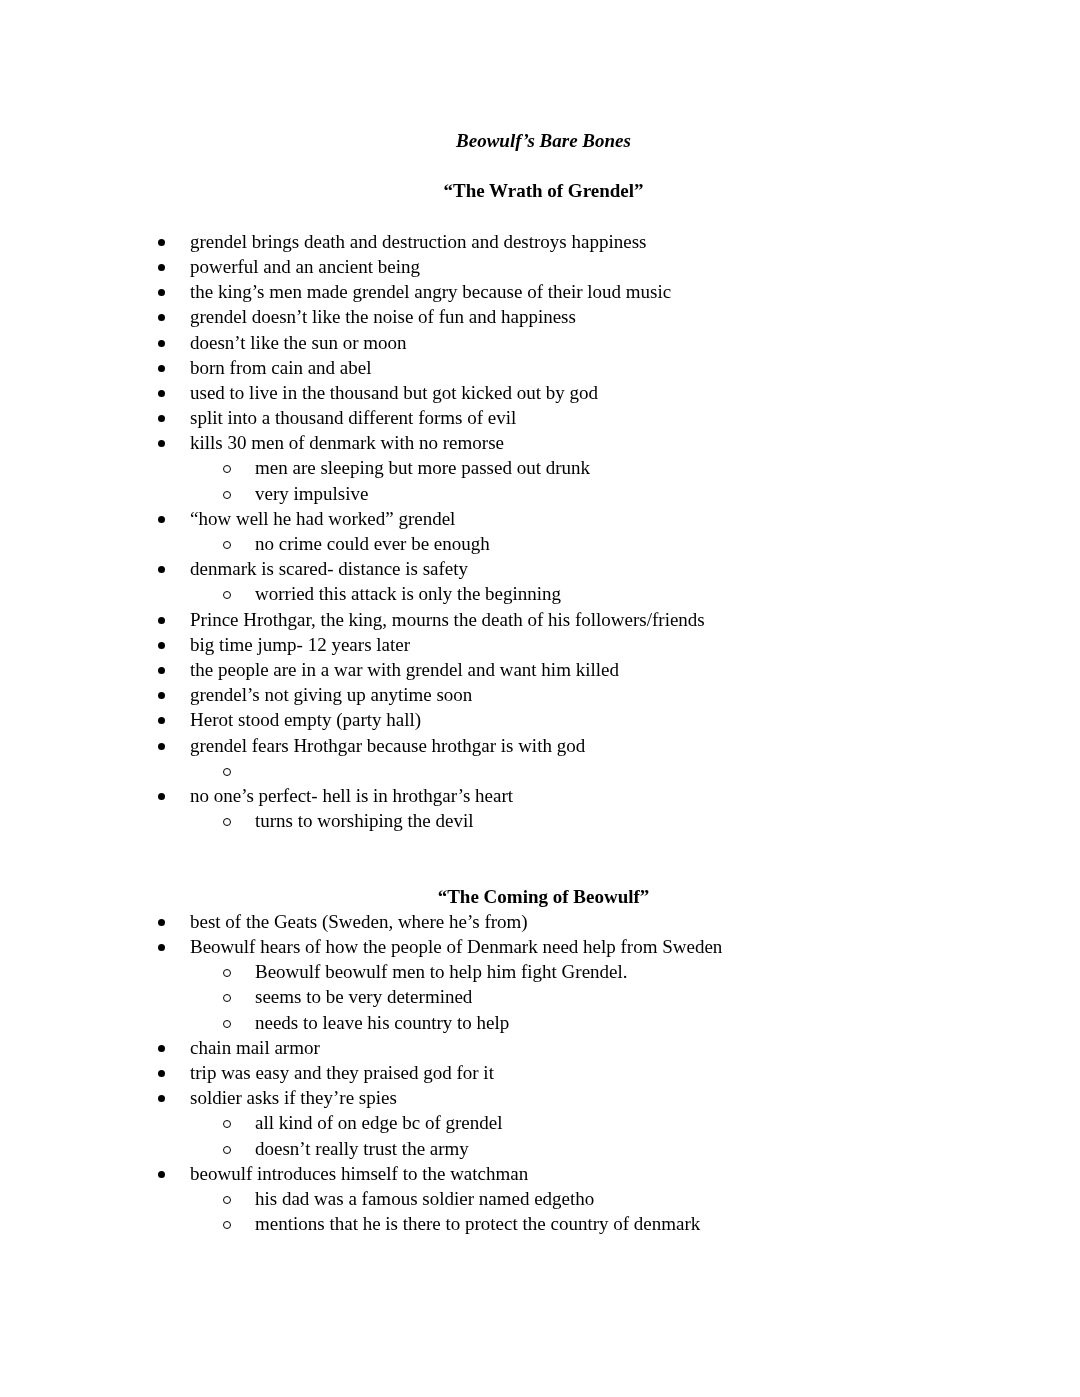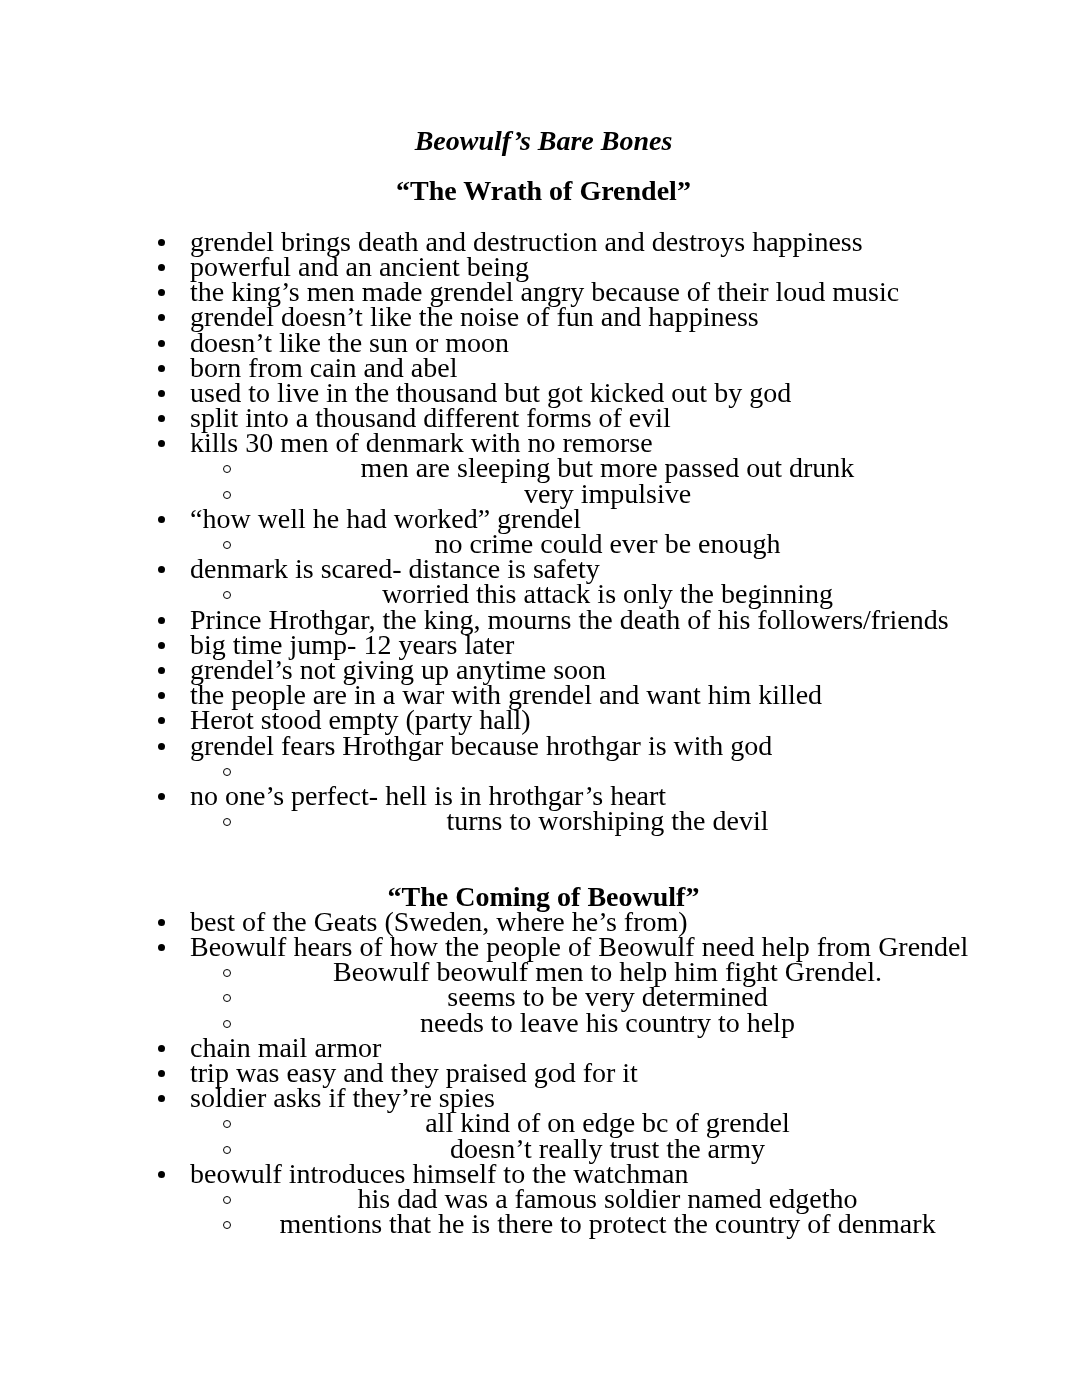--- a/index.html
+++ b/index.html
@@ -7,21 +7,21 @@
     padding: 0;
     background: #ffffff;
   }
   .page {
     position: relative;
     width: 1080px;
     height: 1397px;
     background: #ffffff;
     color: #000000;
     font-family: "Liberation Serif", "DejaVu Serif", serif;
-    font-size: 28px;
+    font-size: 19px;
     overflow: hidden;
   }
   .content {
     padding: 128px 120px 0 127px;
   }
   .line {
     height: 25.2px;
     line-height: 25.2px;
     white-space: nowrap;
   }
@@ -31,21 +31,21 @@
     font-style: italic;
   }
   .heading {
     font-weight: bold;
     text-align: center;
   }
   .li {
     position: relative;
   }
   .li.lvl1 { padding-left: 63px; }
-  .li.lvl2 { padding-left: 128px; text-align: center; }
+  .li.lvl2 { padding-left: 128px; }
   .marker {
     position: absolute;
     top: 10px;
     width: 7px;
     height: 7px;
     border-radius: 50%;
   }
   .lvl1 > .marker {
     left: 31px;
     background: #000000;
@@ -84,37 +84,37 @@
         <div class="line li lvl1"><span class="marker"></span><span class="">split into a thousand different forms of evil</span></div>
         <div class="line li lvl1"><span class="marker"></span><span class="">kills 30 men of denmark with no remorse</span></div>
         <div class="line li lvl2"><span class="marker"></span><span class="">men are sleeping but more passed out drunk</span></div>
         <div class="line li lvl2"><span class="marker"></span><span class="">very impulsive</span></div>
         <div class="line li lvl1"><span class="marker"></span><span class="">“how well he had worked” grendel</span></div>
         <div class="line li lvl2"><span class="marker"></span><span class="">no crime could ever be enough</span></div>
         <div class="line li lvl1"><span class="marker"></span><span class="">denmark is scared- distance is safety</span></div>
         <div class="line li lvl2"><span class="marker"></span><span class="">worried this attack is only the beginning</span></div>
         <div class="line li lvl1"><span class="marker"></span><span class="">Prince Hrothgar, the king, mourns the death of his followers/friends</span></div>
         <div class="line li lvl1"><span class="marker"></span><span class="underline">big time jump- 12 years later</span></div>
+        <div class="line li lvl1"><span class="marker"></span><span class="">the people are in a war with grendel and want him killed</span></div>
         <div class="line li lvl1"><span class="marker"></span><span class="">grendel’s not giving up anytime soon</span></div>
-        <div class="line li lvl1"><span class="marker"></span><span class="">the people are in a war with grendel and want him killed</span></div>
         <div class="line li lvl1"><span class="marker"></span><span class="">Herot stood empty (party hall)</span></div>
         <div class="line li lvl1"><span class="marker"></span><span class="">grendel fears Hrothgar because hrothgar is with god</span></div>
         <div class="line li lvl2"><span class="marker"></span></div>
         <div class="line li lvl1"><span class="marker"></span><span class="">no one’s perfect- hell is in hrothgar’s heart</span></div>
         <div class="line li lvl2"><span class="marker"></span><span class="">turns to worshiping the devil</span></div>
       </div>
 
     <div class="line"></div>
     <div class="line"></div>
 
     <div class="line heading">“The Coming of Beowulf”</div>
 
     <div>
         <div class="line li lvl1"><span class="marker"></span><span class="">best of the Geats (Sweden, where he’s from)</span></div>
-        <div class="line li lvl1"><span class="marker"></span><span class="">Beowulf hears of how the people of Beowulf need help from Grendel</span></div>
+        <div class="line li lvl1"><span class="marker"></span><span class="">Beowulf hears of how the people of Denmark need help from Sweden</span></div>
         <div class="line li lvl2"><span class="marker"></span><span class="">Beowulf beowulf men to help him fight Grendel.</span></div>
         <div class="line li lvl2"><span class="marker"></span><span class="">seems to be very determined</span></div>
         <div class="line li lvl2"><span class="marker"></span><span class="">needs to leave his country to help</span></div>
         <div class="line li lvl1"><span class="marker"></span><span class="">chain mail armor</span></div>
         <div class="line li lvl1"><span class="marker"></span><span class="">trip was easy and they praised god for it</span></div>
         <div class="line li lvl1"><span class="marker"></span><span class="">soldier asks if they’re spies</span></div>
         <div class="line li lvl2"><span class="marker"></span><span class="">all kind of on edge bc of grendel</span></div>
         <div class="line li lvl2"><span class="marker"></span><span class="">doesn’t really trust the army</span></div>
         <div class="line li lvl1"><span class="marker"></span><span class="">beowulf introduces himself to the watchman</span></div>
         <div class="line li lvl2"><span class="marker"></span><span class="">his dad was a famous soldier named edgetho</span></div>

